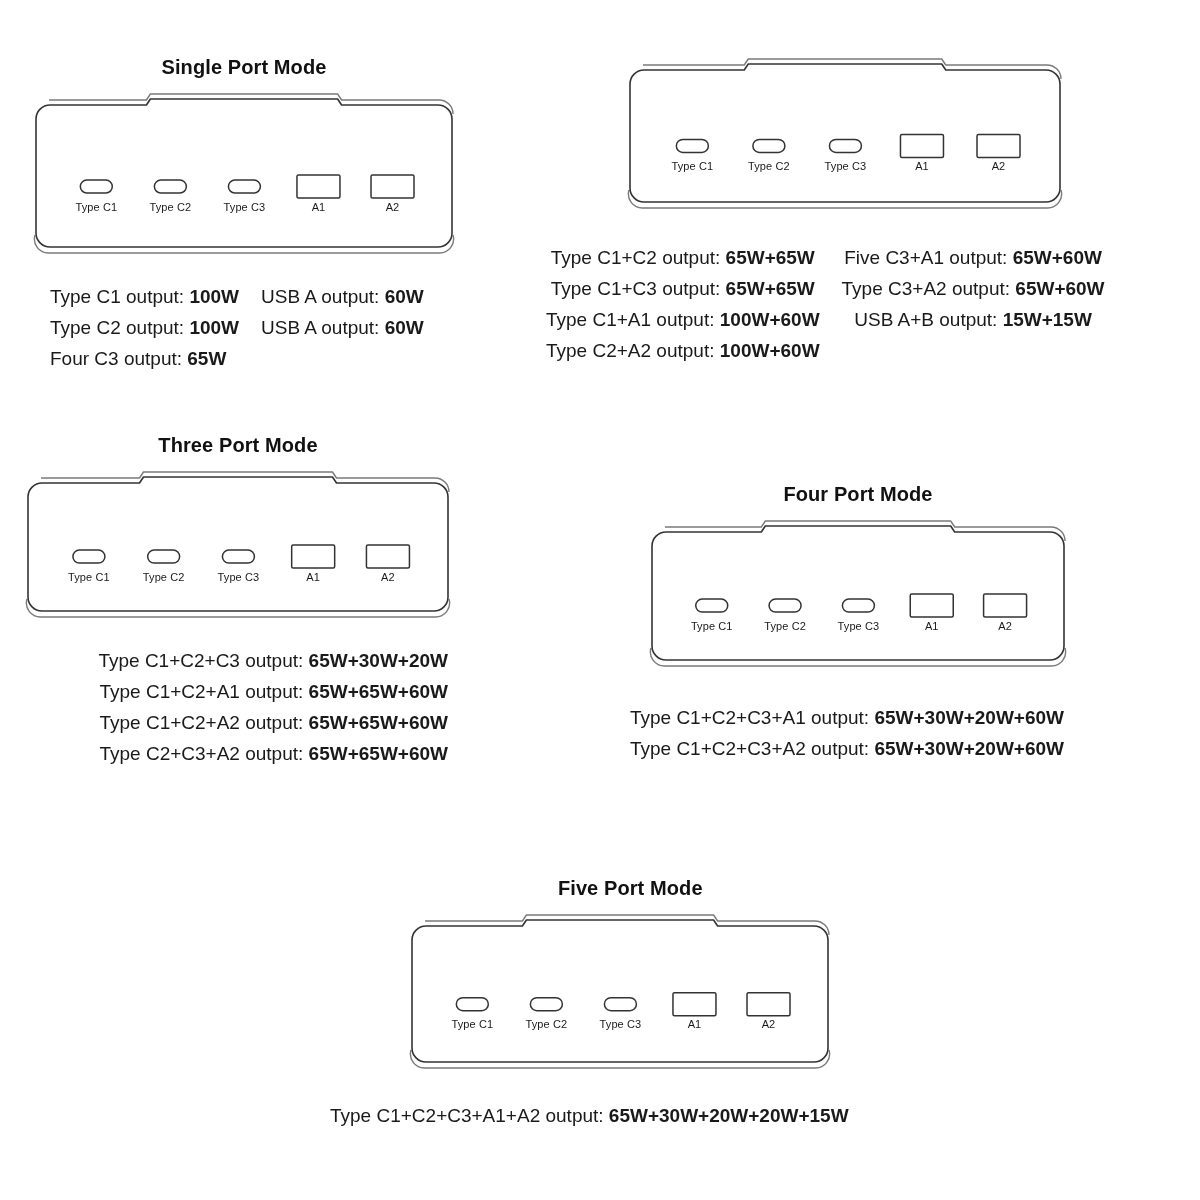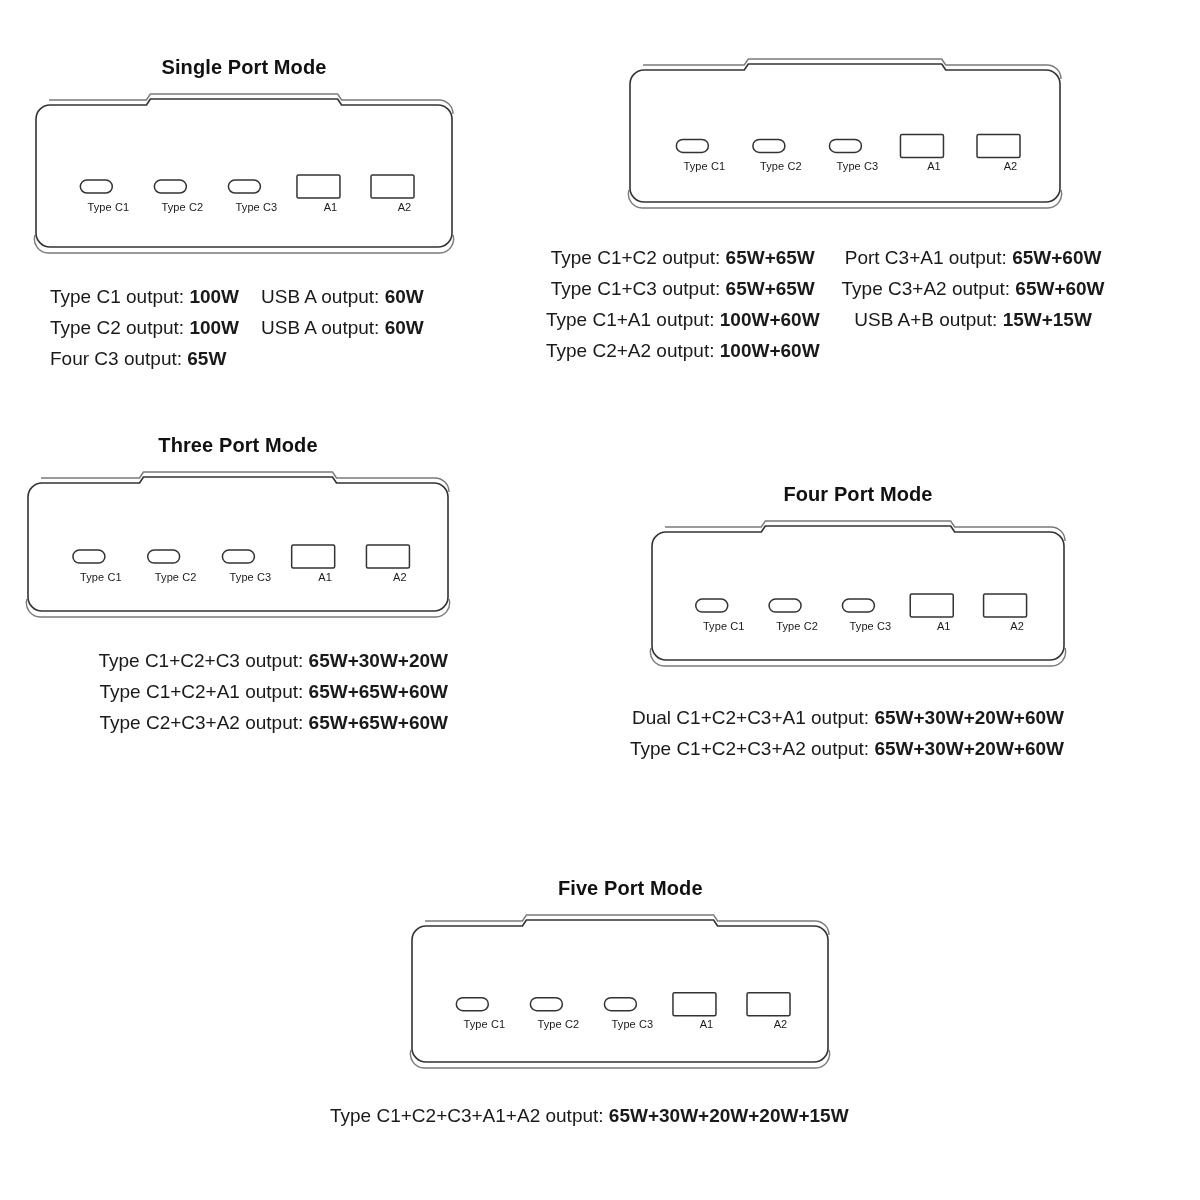--- a/index.html
+++ b/index.html
@@ -32,21 +32,21 @@
   
   .device {
     position: relative;
   }
   .device svg {
     display: block;
     overflow: visible;
   }
   .port-labels {
     position: absolute;
-    left: 12px;
+    left: 0;
     top: 0;
     width: 100%;
     height: 100%;
     pointer-events: none;
     padding-left: 16px;
   }
   .port-label {
     position: absolute;
     font-size: 11px;
     color: #1a1a1a;
@@ -147,21 +147,21 @@
       </div>
     </div>
   <div class="spec-list spec-cols specs-dual">
     <div class="col">
       <span class="row"><span>Type C1+C2 output: </span><b>65W+65W</b></span>
       <span class="row"><span>Type C1+C3 output: </span><b>65W+65W</b></span>
       <span class="row"><span>Type C1+A1 output: </span><b>100W+60W</b></span>
       <span class="row"><span>Type C2+A2 output: </span><b>100W+60W</b></span>
     </div>
     <div class="col">
-      <span class="row"><span>Port C3+A1 output: </span><b>65W+60W</b></span>
+      <span class="row"><span>Five C3+A1 output: </span><b>65W+60W</b></span>
       <span class="row"><span>Type C3+A2 output: </span><b>65W+60W</b></span>
       <span class="row"><span>USB A+B output: </span><b>15W+15W</b></span>
     </div>
   </div>
 </div>
 
 <div class="section" id="sec-three">
   <div class="mode-title">Three Port Mode</div>
   <div class="dev-wrap device" style="width: 420px; height: 148px;">
       <svg width="420" height="148" viewBox="0 0 420 148">
@@ -178,20 +178,21 @@
         <div class="port-label" style="left: 60.9px; top: 97.62px;">Type C1</div>
         <div class="port-label" style="left: 135.66px; top: 97.62px;">Type C2</div>
         <div class="port-label" style="left: 210.42px; top: 97.62px;">Type C3</div>
         <div class="port-label" style="left: 285.18px; top: 97.62px;">A1</div>
         <div class="port-label" style="left: 359.94px; top: 97.62px;">A2</div>
       </div>
     </div>
   <div class="spec-list center-rows specs-three">
     <span class="row"><span>Type C1+C2+C3 output: </span><b>65W+30W+20W</b></span>
     <span class="row"><span>Type C1+C2+A1 output: </span><b>65W+65W+60W</b></span>
+    <span class="row"><span>Type C1+C2+A2 output: </span><b>65W+65W+60W</b></span>
     <span class="row"><span>Type C2+C3+A2 output: </span><b>65W+65W+60W</b></span>
   </div>
 </div>
 
 <div class="section" id="sec-four">
   <div class="mode-title">Four Port Mode</div>
   <div class="dev-wrap device" style="width: 412px; height: 148px;">
       <svg width="412" height="148" viewBox="0 0 412 148">
         <path d="M 13 5 L 109.30000000000001 5 L 113.30000000000001 -1 L 298.7 -1 L 302.7 5 L 399 5 A 14 14 0 0 1 413 19" fill="none" stroke="#7a7a7a" stroke-width="1.4" stroke-linejoin="round"></path>
         <path d="M -1 126 A 14 14 0 0 0 13 144 L 399 144 A 14 14 0 0 0 413 126" fill="none" stroke="#7a7a7a" stroke-width="1.4" stroke-linejoin="round"></path>
@@ -204,21 +205,21 @@
       </svg>
       <div class="port-labels">
         <div class="port-label" style="left: 59.74px; top: 97.62px;">Type C1</div>
         <div class="port-label" style="left: 133.076px; top: 97.62px;">Type C2</div>
         <div class="port-label" style="left: 206.412px; top: 97.62px;">Type C3</div>
         <div class="port-label" style="left: 279.748px; top: 97.62px;">A1</div>
         <div class="port-label" style="left: 353.084px; top: 97.62px;">A2</div>
       </div>
     </div>
   <div class="spec-list center-rows specs-four">
-    <span class="row"><span>Dual C1+C2+C3+A1 output: </span><b>65W+30W+20W+60W</b></span>
+    <span class="row"><span>Type C1+C2+C3+A1 output: </span><b>65W+30W+20W+60W</b></span>
     <span class="row"><span>Type C1+C2+C3+A2 output: </span><b>65W+30W+20W+60W</b></span>
   </div>
 </div>
 
 <div class="section" id="sec-five">
   <div class="mode-title">Five Port Mode</div>
   <div class="dev-wrap device" style="width: 416px; height: 156px;">
       <svg width="416" height="156" viewBox="0 0 416 156">
         <path d="M 13 5 L 110.4 5 L 114.4 -1 L 301.59999999999997 -1 L 305.59999999999997 5 L 403 5 A 14 14 0 0 1 417 19" fill="none" stroke="#7a7a7a" stroke-width="1.4" stroke-linejoin="round"></path>
         <path d="M -1 134 A 14 14 0 0 0 13 152 L 403 152 A 14 14 0 0 0 417 134" fill="none" stroke="#7a7a7a" stroke-width="1.4" stroke-linejoin="round"></path>

